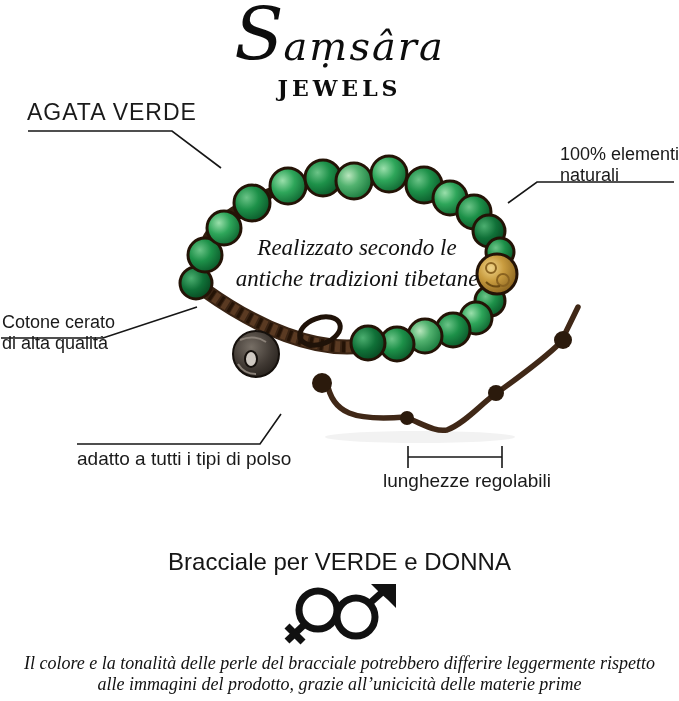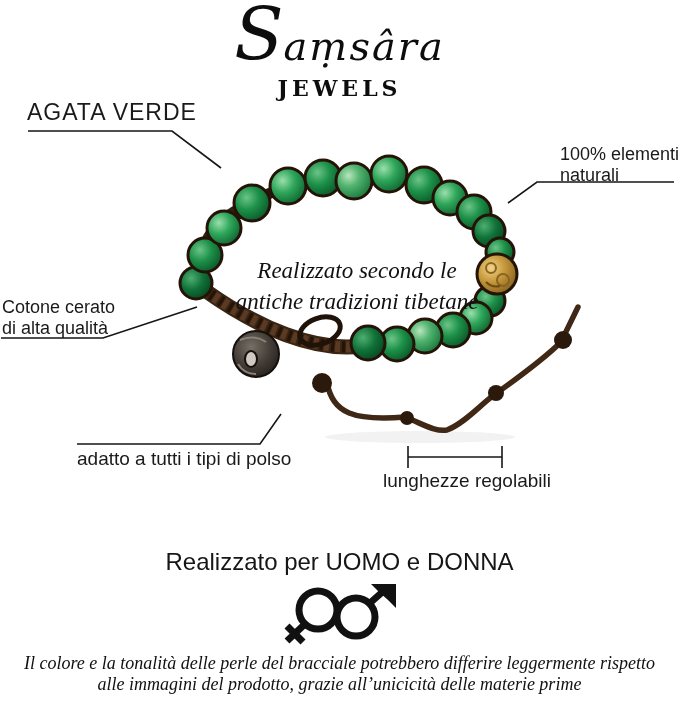--- a/index.html
+++ b/index.html
@@ -14,21 +14,21 @@
   .logo-sub{display:block;font-family:"DejaVu Serif",serif;font-weight:bold;
             font-size:22px;letter-spacing:4px;margin-top:-6px;color:#0d0d0d;}
   
   .callout{white-space:nowrap;}
   .lbl-lg{font-size:23px;letter-spacing:1px;}
   .lbl{font-size:18px;line-height:21px;}
   .lbl-md{font-size:19px;}
   
   .tradition{left:222px;top:232px;width:270px;text-align:center;
              font-family:"Liberation Serif",serif;font-style:italic;font-size:23px;
-             line-height:31px;color:#111;margin-top:23px;}
+             line-height:31px;color:#111;}
   
   .heading{top:548px;left:0;width:100%;text-align:center;font-size:24px;color:#161616;}
   .disclaimer{top:653px;left:0;width:100%;text-align:center;
               font-family:"Liberation Serif",serif;font-style:italic;font-size:18px;
               line-height:21px;color:#111;}
   
   svg{display:block;}
   .ann-line{stroke:#161616;stroke-width:1.6;fill:none;}
   .bead{stroke:#241306;stroke-width:3;}
   .knot{fill:#2b1a0c;}
@@ -176,35 +176,35 @@
     </g>
   </svg>
 
   <div class="abs callout lbl-lg" style="left:27px;top:99px;">AGATA VERDE</div>
 
   <div class="abs callout lbl" style="left:560px;top:144px;">
     <div>100% elementi</div>
     <div>naturali</div>
   </div>
 
-  <div class="abs callout lbl" style="left:2px;top:297px;">
+  <div class="abs callout lbl" style="left:2px;top:312px;">
     <div>Cotone cerato</div>
     <div>di alta qualità</div>
   </div>
 
   <div class="abs callout lbl-md" style="left:77px;top:448px;">adatto a tutti i tipi di polso</div>
 
   <div class="abs callout lbl-md" style="left:383px;top:470px;">lunghezze regolabili</div>
 
   <div class="abs tradition">
     <div>Realizzato secondo le</div>
     <div>antiche tradizioni tibetane</div>
   </div>
 
-  <div class="abs heading">Realizzato per UOMO e DONNA</div>
+  <div class="abs heading">Bracciale per VERDE e DONNA</div>
 
   <svg class="abs" style="left:272px;top:584px;" width="132" height="64" viewBox="0 0 132 64">
     <g>
       <circle class="gender-stroke" cx="46" cy="26" r="19"></circle>
       <path class="gender-stroke" d="M33,40 L15,57"></path>
       <path class="gender-stroke" d="M15,42 L31,58"></path>
     </g>
     <g>
       <circle class="gender-stroke" cx="84" cy="33" r="19"></circle>
       <path class="gender-stroke" d="M98,19 L116,3"></path>

